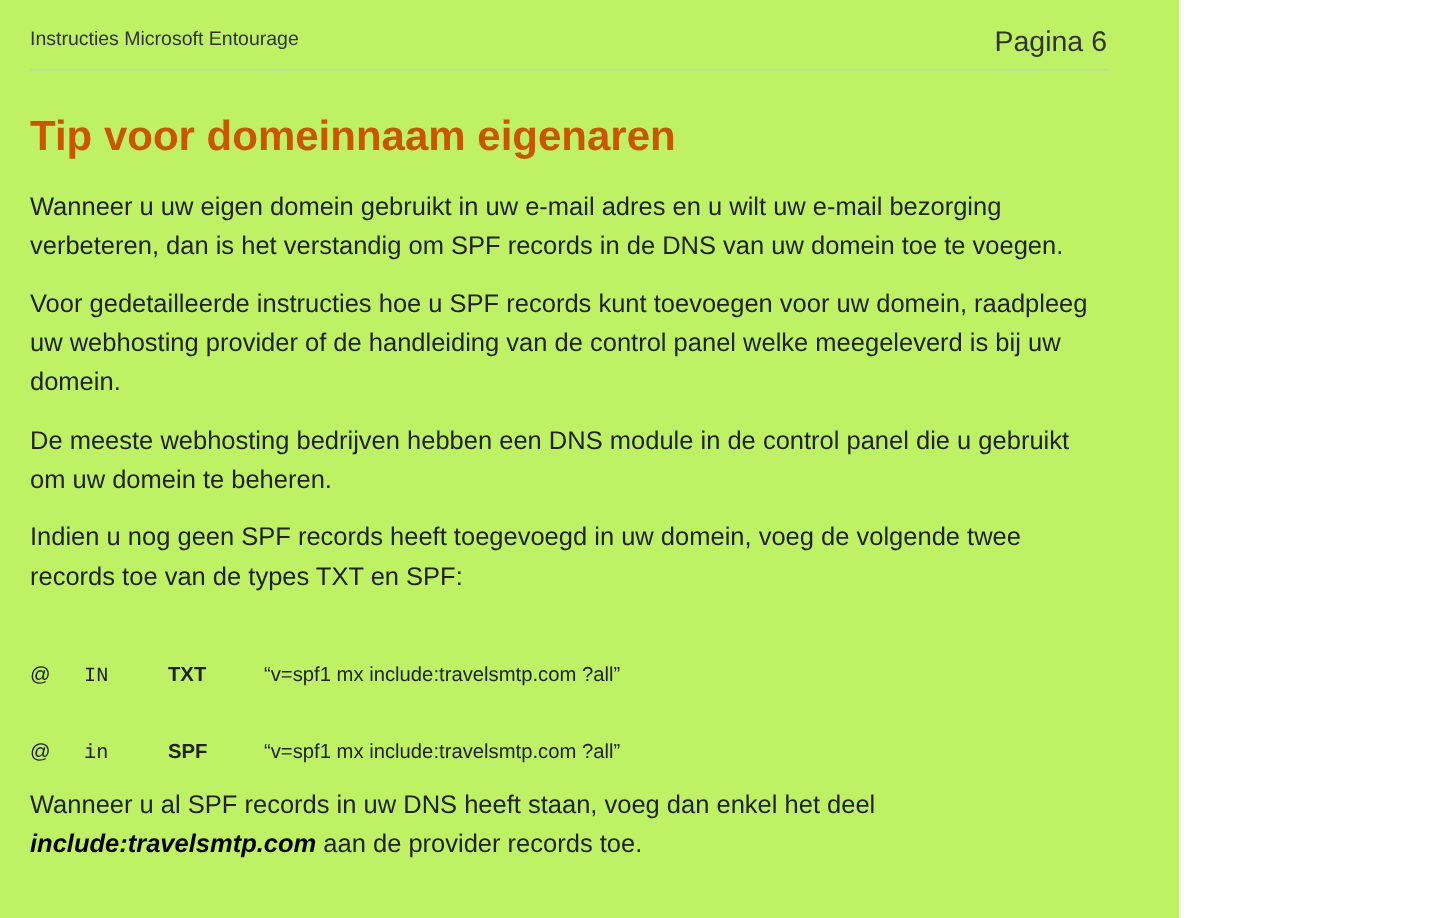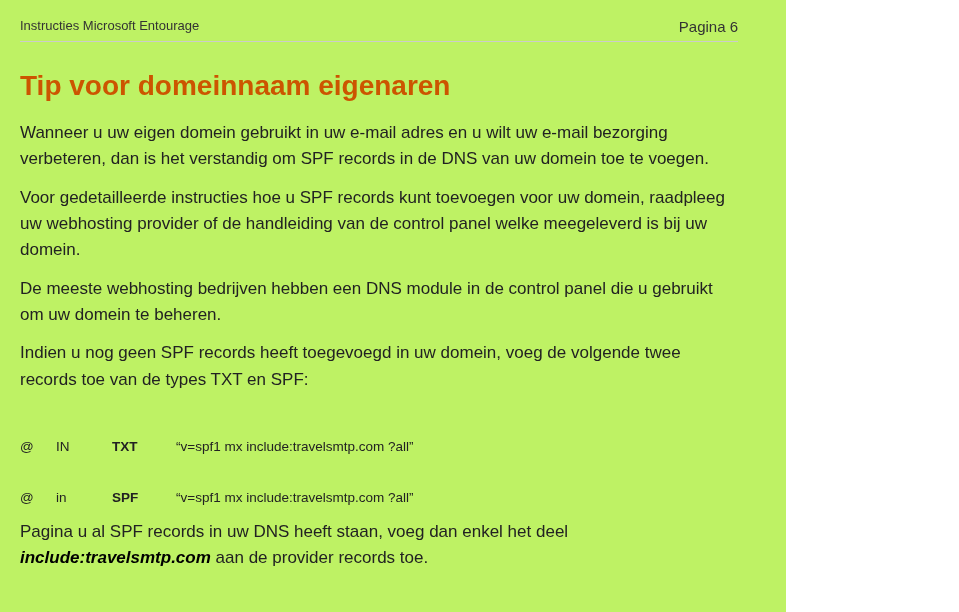--- a/index.html
+++ b/index.html
@@ -33,21 +33,21 @@
       padding-bottom: 6px;
       margin-bottom: 28px;
     }
 
     .header-title {
       font-size: 13px;
       color: #333333;
     }
 
     .header-page {
-      font-size: 15px;
+      font-size: 19px;
       color: #333333;
       margin-left: 32px;
     }
 
     .section-title {
       font-size: 28px;
       font-weight: bold;
       color: #cc5500;
       margin-bottom: 18px;
       margin-top: 10px;
@@ -75,21 +75,21 @@
 
     .code-at {
       width: 28px;
       font-family: Arial, Helvetica, sans-serif;
       font-size: 13.5px;
       color: #222222;
     }
 
     .code-in {
       width: 56px;
-      font-family: Liberation Sans, sans-serif;
+      font-family: Liberation Mono, monospace;
       font-size: 13.5px;
       color: #222222;
       padding-left: 8px;
       margin-top: 32px;
     }
 
     .code-type {
       width: 60px;
       font-family: Arial, Helvetica, sans-serif;
       font-size: 13.5px;
@@ -140,16 +140,16 @@
     </div>
     <div class="code-row">
       <span class="code-at">@</span>
       <span class="code-in">in</span>
       <span class="code-type">SPF</span>
       <span class="code-value">“v=spf1 mx include:travelsmtp.com ?all”</span>
     </div>
   </div>
 
   <p class="body-text">
-    <span>Pagina u al SPF records in uw DNS heeft staan, voeg dan enkel het deel </span><span class="italic-bold">include:travelsmtp.com</span><span> aan de provider records toe.</span>
+    <span>Wanneer u al SPF records in uw DNS heeft staan, voeg dan enkel het deel </span><span class="italic-bold">include:travelsmtp.com</span><span> aan de provider records toe.</span>
   </p>
 
 </div>
 
 </body></html>

